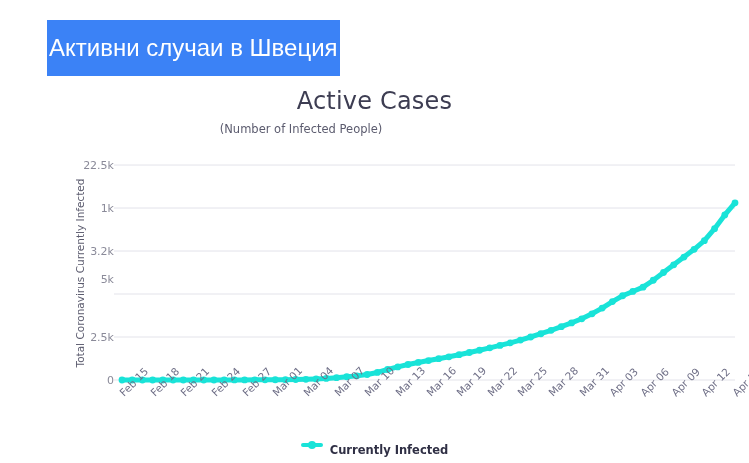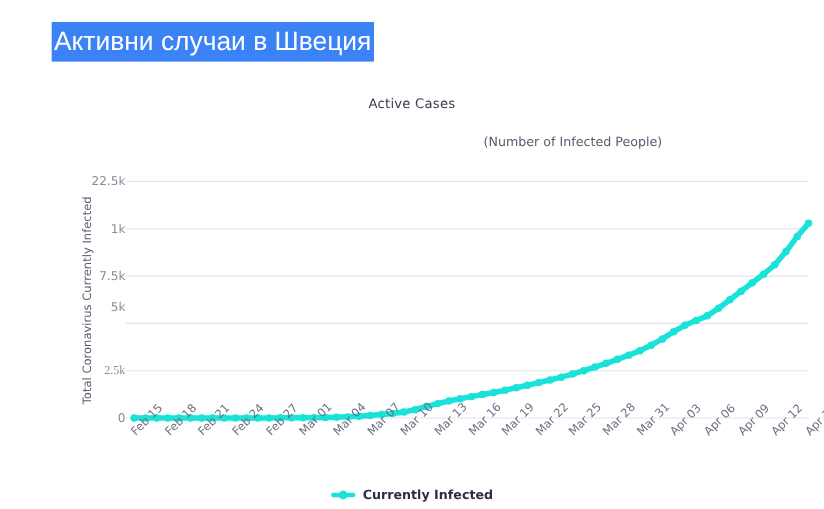--- a/index.html
+++ b/index.html
@@ -18,52 +18,52 @@
   
   #page-heading {
     position: absolute;
     left: 47px;
     top: 20px;
     font-size: 24px;
     line-height: 32px;
     font-family: "Liberation Sans", sans-serif;
     color: #ffffff;
     background: #3b82f6;
-    padding: 2px 2px;
+    padding: 12px 2px;
     white-space: nowrap;
     font-weight: 400;
     text-align: right;
   }
 
   
   #chart-card {
     position: absolute;
     left: 0;
     top: 62px;
     width: 749px;
     height: 401px;
   }
 
   #chart-title {
     position: absolute;
     left: 0;
     top: 25px;
     width: 749px;
     text-align: center;
-    font-size: 12px;
+    font-size: 24px;
     color: #3d3d52;
     font-family: "DejaVu Sans", sans-serif;
     letter-spacing: .2px;
   }
   #chart-subtitle {
     position: absolute;
     left: 0;
     top: 60px;
     width: 602px;
-    text-align: right;
+    text-align: center;
     font-size: 11.5px;
     color: #5b5b6e;
     font-family: "DejaVu Sans", sans-serif;
   }
 
   
   #plot-wrap {
     position: absolute;
     left: 0;
     top: 0;
@@ -124,21 +124,20 @@
   }
 
   
   #legend {
     position: absolute;
     left: 0;
     top: 381px;
     width: 749px;
     display: flex;
     justify-content: center;
-    align-items: center;
     gap: 7px;
   }
   #legend-marker {
     display: inline-block;
     position: relative;
     width: 22px;
     height: 4px;
     background: #19e3d8;
     border-radius: 2px;
   }
@@ -169,23 +168,23 @@
   <div id="chart-title">Active Cases</div>
 
   <div id="chart-subtitle">(Number of Infected People)</div>
 
   <div id="plot-wrap">
 
     <div id="y-axis-title">Total Coronavirus Currently Infected</div>
 
     <div id="y-ticks">
         <div class="ytick" style="top: 318px;">0</div>
-        <div class="ytick" style="top: 275.008px; font-family: Liberation Serif, serif;">2.5k</div>
+        <div class="ytick" style="top: 275.008px;">2.5k</div>
         <div class="ytick" style="top: 217px;">5k</div>
-        <div class="ytick" style="top: 189.023px;">7.5k</div>
+        <div class="ytick" style="top: 189.023px;">3.2k</div>
         <div class="ytick" style="top: 146.03px;">1k</div>
         <div class="ytick" style="top: 103.038px;">22.5k</div>
       </div>
 
     <svg id="plot-svg" width="749" height="401">
       <g id="gridlines">
           <line x1="114" x2="735" y1="318" y2="318" stroke="#e3e3ea" stroke-width="1"></line>
           <line x1="114" x2="735" y1="275.00757575757575" y2="275.00757575757575" stroke="#e3e3ea" stroke-width="1"></line>
           <line x1="114" x2="735" y1="232.0151515151515" y2="232.0151515151515" stroke="#e3e3ea" stroke-width="1"></line>
           <line x1="114" x2="735" y1="189.02272727272725" y2="189.02272727272725" stroke="#e3e3ea" stroke-width="1"></line>

